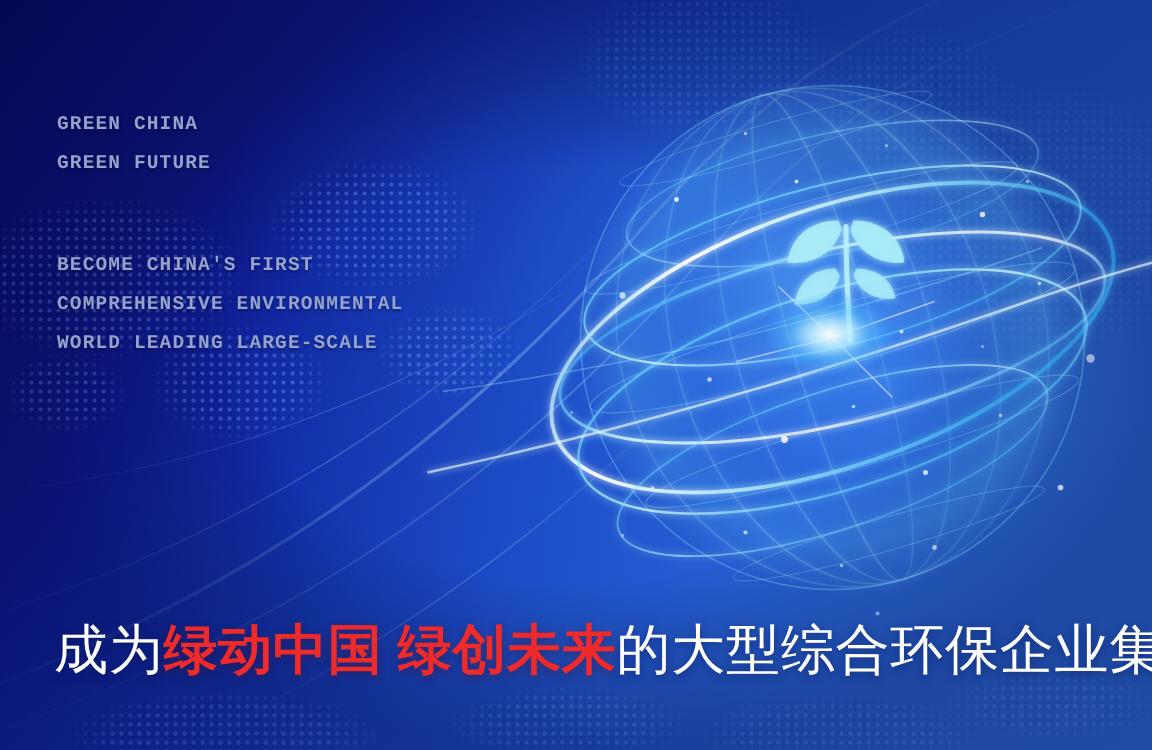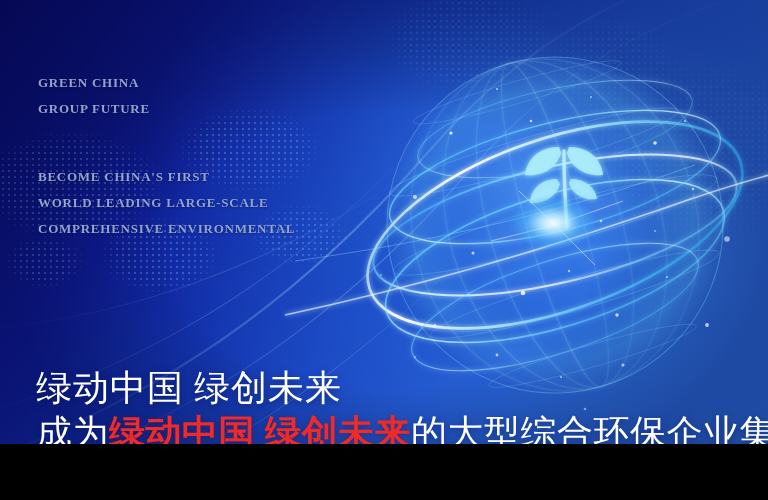--- a/index.html
+++ b/index.html
@@ -4,23 +4,23 @@
 <title>Green China Banner</title>
 <style>
   html, body {
     margin: 0;
     padding: 0;
     background: #000;
   }
   #banner {
     position: relative;
     width: 768px;
-    height: 444px;
+    height: 500px;
     overflow: hidden;
-    font-family: Liberation Serif, serif;
+    font-family: Liberation Mono, monospace;
     
     background:
       radial-gradient(ellipse 700px 520px at 74% 40%,
         rgba(70,150,255,0.55) 0%,
         rgba(40,110,225,0.30) 35%,
         rgba(20,60,180,0.05) 62%,
         rgba(0,0,0,0) 78%),
       linear-gradient(128deg,
         #070a62 0%,
         #0a1177 12%,
@@ -318,28 +318,27 @@
         <line x1="200" y1="200" x2="240" y2="240"></line>
         <line x1="200" y1="200" x2="164" y2="166"></line>
       </g>
     </svg>
 
     <div class="glow-core"></div>
   </div>
 
   <div id="en-top">
     <div class="en-line">GREEN CHINA</div>
-    <div class="en-line">GROUP FUTURE</div>
+    <div class="en-line">GREEN FUTURE</div>
   </div>
 
   <div id="en-mission">
     <div class="en-line">BECOME CHINA'S FIRST</div>
+    <div class="en-line">COMPREHENSIVE ENVIRONMENTAL</div>
     <div class="en-line">WORLD LEADING LARGE-SCALE</div>
-    <div class="en-line">COMPREHENSIVE ENVIRONMENTAL</div>
   </div>
 
-  <div id="cn-line1" class="cn-line">绿动中国 绿创未来</div>
 
   <div id="cn-line2" class="cn-line">
     <span>成为</span><span class="cn-hl">绿动中国</span><span class="cn-sp"></span><span class="cn-hl">绿创未来</span><span>的大型综合环保企业集团</span>
   </div>
 
 </div>
 
 </body></html>

